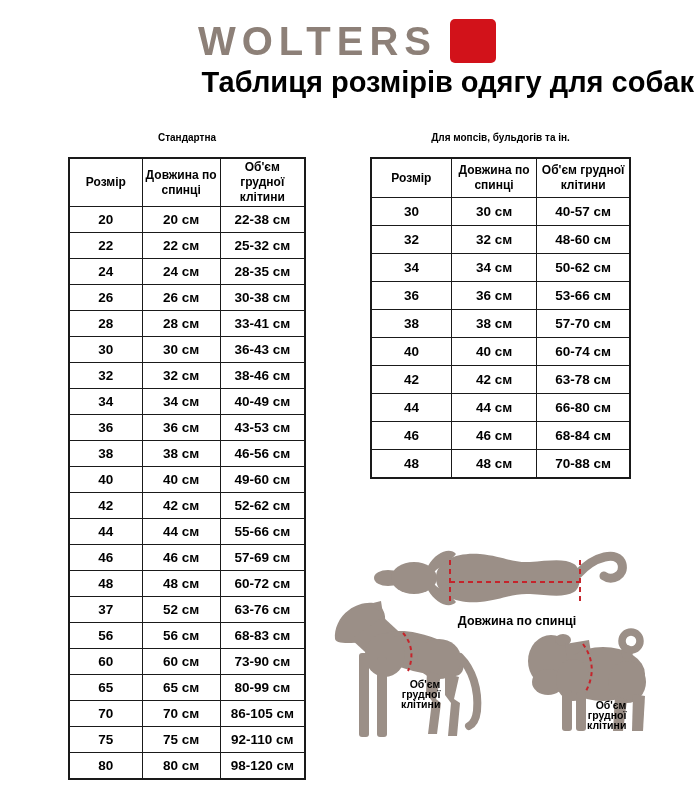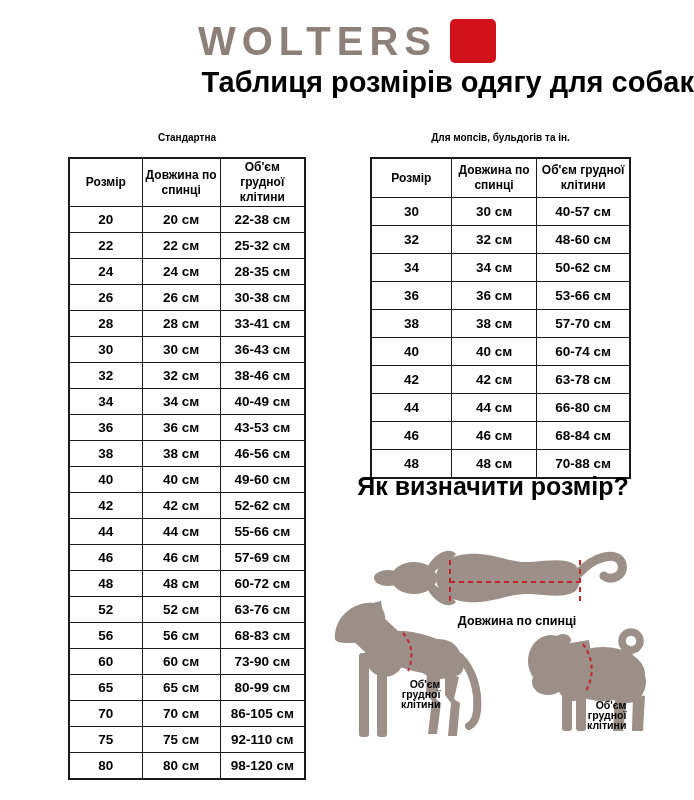--- a/index.html
+++ b/index.html
@@ -134,21 +134,21 @@
             <td>46</td>
             <td>46 см</td>
             <td>57-69 см</td>
           </tr>
           <tr>
             <td>48</td>
             <td>48 см</td>
             <td>60-72 см</td>
           </tr>
           <tr>
-            <td>52</td>
+            <td>37</td>
             <td>52 см</td>
             <td>63-76 см</td>
           </tr>
           <tr>
             <td>56</td>
             <td>56 см</td>
             <td>68-83 см</td>
           </tr>
           <tr>
             <td>60</td>
@@ -242,21 +242,20 @@
           </tr>
           <tr>
             <td>48</td>
             <td>48 см</td>
             <td>70-88 см</td>
           </tr>
         </tbody>
     </table>
   </div>
 
-  <div class="guide-heading">Як визначити розмір?</div>
 
   <svg class="svg-abs" style="left:372px;top:532px;" width="272" height="86" viewBox="0 0 272 86">
     <g fill="#9b8f87">
       <ellipse cx="16" cy="46" rx="14" ry="8"></ellipse>
       <ellipse cx="42" cy="46" rx="23" ry="16"></ellipse>
       <path d="M56,34 C64,20 78,15 84,22 C78,30 68,34 62,40 Z"></path>
       <path d="M56,58 C64,72 78,77 84,70 C78,62 68,58 62,52 Z"></path>
       <path d="M64,46 C64,28 86,20 108,22 C130,24 140,31 158,30 C176,29 192,26 202,32 C210,37 210,55 202,60 C192,66 176,63 158,62 C140,61 130,68 108,70 C86,72 64,64 64,46 Z"></path>
     </g>
     <path d="M206,42 C222,24 246,18 250,32 C253,43 240,50 232,44" fill="none" stroke="#9b8f87" stroke-width="9" stroke-linecap="round"></path>

